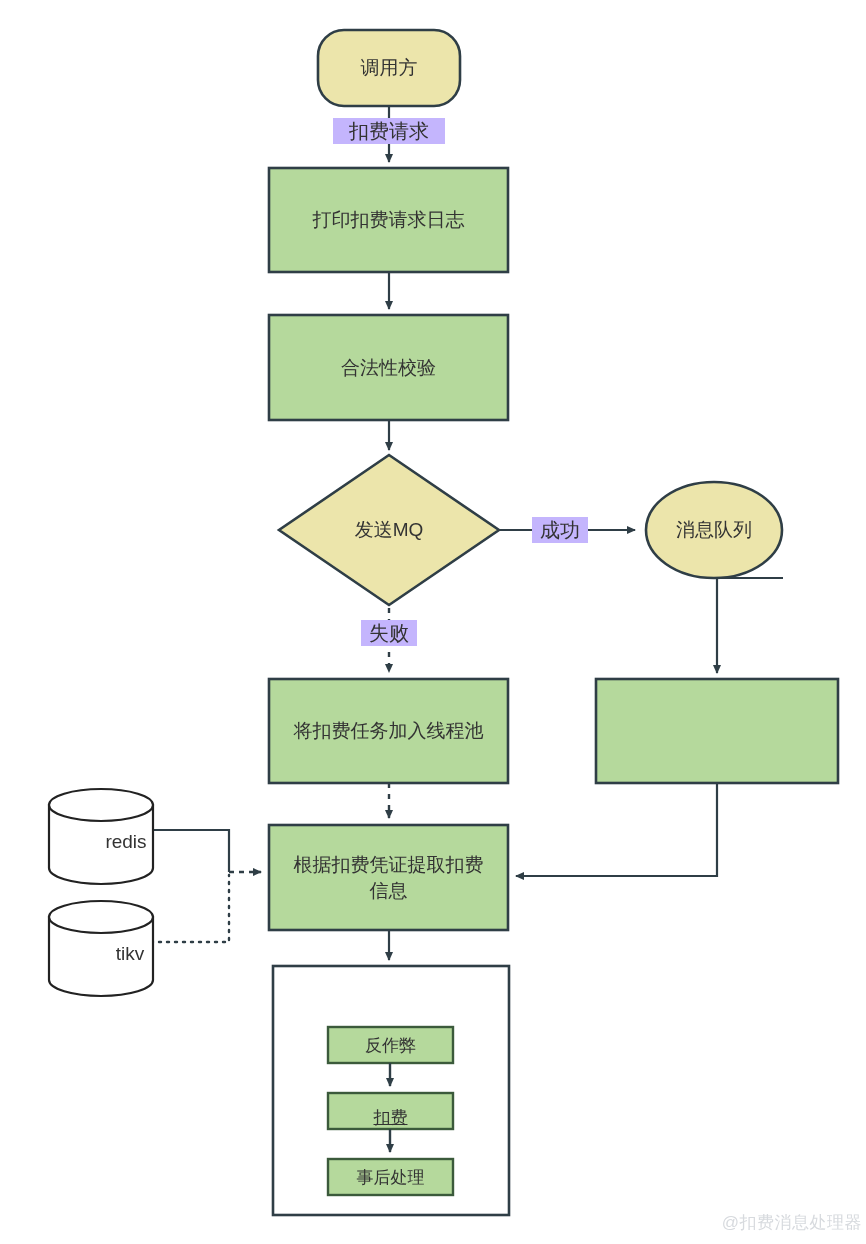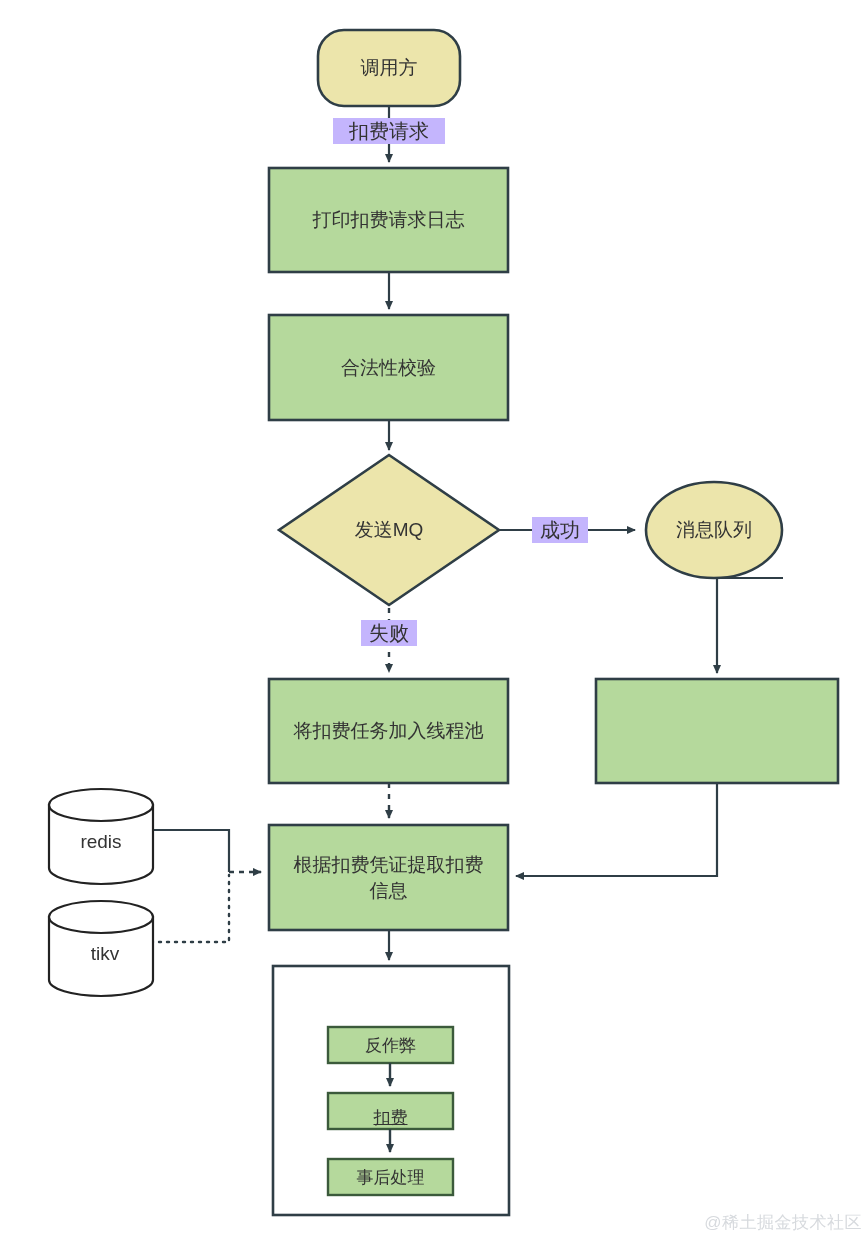--- a/index.html
+++ b/index.html
@@ -49,20 +49,21 @@
     pointer-events: none;
   }
   .db-label {
     position: absolute;
     display: flex;
     align-items: center;
     justify-content: center;
     color: #333333;
     font-size: 19px;
     pointer-events: none;
+    padding-left: 25px;
   }
   .inner-label {
     position: absolute;
     display: flex;
     align-items: center;
     justify-content: center;
     color: #333333;
     font-size: 17px;
     pointer-events: none;
   }
@@ -197,15 +198,15 @@
   <div class="inner-label" style="left:320px; top:1093px; width:125px; height:48px;text-decoration:underline;">扣费</div>
 
   <div class="inner-label" style="left:320px; top:1159px; width:125px; height:36px;">事后处理</div>
 
   <div class="edge-label" style="left:325px; top:118px; width:112px; height:26px;">扣费请求</div>
 
   <div class="edge-label" style="left:524px; top:517px; width:56px; height:26px;">成功</div>
 
   <div class="edge-label" style="left:353px; top:620px; width:56px; height:26px;">失败</div>
 
-  <div class="watermark">@稀土掘金技术社区</div>
+  <div class="watermark">@扣费消息处理器</div>
 
 </div>
 
 </body></html>

